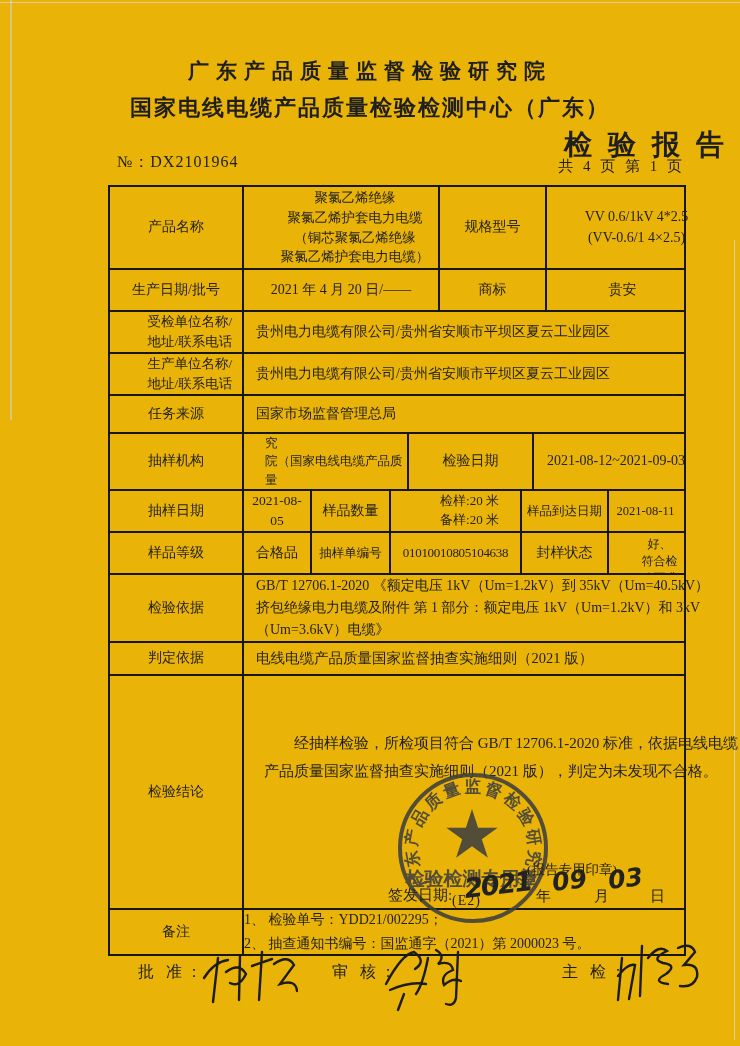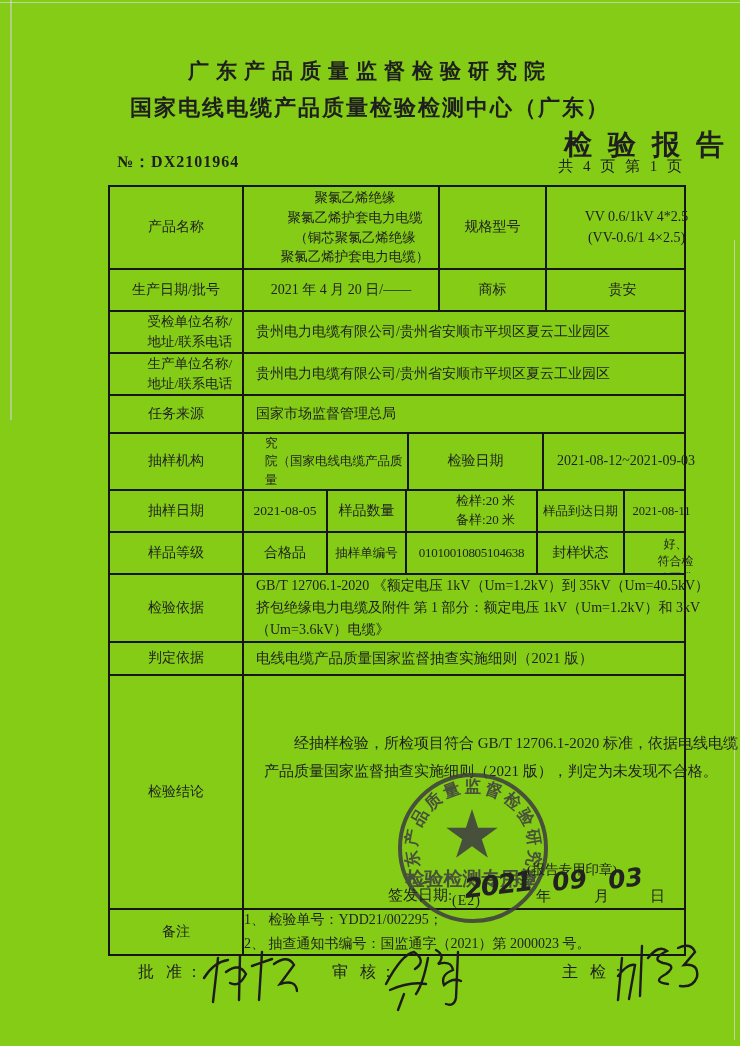--- a/index.html
+++ b/index.html
@@ -1,49 +1,49 @@
 <!DOCTYPE html>
 <html><head>
 <meta charset="utf-8">
 <style>
   html,body{margin:0;padding:0;background:#ffffff;}
   .sheet{
-    position:relative;width:740px;height:1046px;background:#84cc16;overflow:hidden;
+    position:relative;width:740px;height:1046px;background:#eab308;overflow:hidden;
     font-family:"Liberation Serif","DejaVu Serif",serif;color:#1f1f1f;
   }
   
   .edge-left{position:absolute;left:10px;top:0;width:2px;height:420px;background:#cfcfcf;opacity:.6;}
   .edge-top{position:absolute;left:0;top:2px;width:740px;height:1px;background:#d8d8d8;opacity:.7;}
   .edge-right{position:absolute;left:734px;top:240px;width:1px;height:800px;background:#dcdcdc;opacity:.7;}
 
   
   .org1{position:absolute;left:0;top:57px;width:740px;text-align:center;
         font-size:21px;font-weight:bold;letter-spacing:7px;}
   .org2{position:absolute;left:0;top:93px;width:740px;text-align:center;
         font-size:22px;font-weight:bold;letter-spacing:2px;}
   .rtitle{position:absolute;left:0;top:126px;width:740px;text-align:right;
         font-size:28px;font-weight:bold;letter-spacing:16px;text-indent:16px;}
-  .repno{position:absolute;left:117px;top:152px;font-size:16px;letter-spacing:1px;font-weight:bold;}
+  .repno{position:absolute;left:117px;top:152px;font-size:16px;letter-spacing:1px;}
   .pageinfo{position:absolute;right:55px;top:157px;font-size:15px;letter-spacing:3px;}
 
   
   .rtable{position:absolute;left:108px;top:185px;width:578px;border:2px solid #161616;
           box-sizing:border-box;background:transparent;}
   .tr{display:flex;width:574px;}
   .tr + .tr{border-top:2px solid #161616;}
   .td{box-sizing:border-box;flex:0 0 auto;display:flex;align-items:center;justify-content:center;
       text-align:center;font-size:14px;line-height:1.45;padding:2px 4px;overflow:hidden;}
   .td + .td{border-left:2px solid #161616;}
   .label{font-weight:normal;}
   .pre{white-space:pre-line;padding-left:32px;}
   .left{justify-content:flex-start;text-align:left;padding-left:12px;}
   .small{font-size:12.5px;}
   .w118{width:132px}.w196{width:196px}.w107{width:107px}.w153{width:153px}
-  .w456{width:516px}.w165{width:165px}.w125{width:135px}.w166{width:166px}
-  .w84{width:84px}.w79{width:79px}.w131{width:131px}.w87{width:87px}.w75{width:75px}
+  .w456{width:516px}.w165{width:165px}.w125{width:125px}.w166{width:166px}
+  .w84{width:68px}.w79{width:79px}.w131{width:131px}.w87{width:87px}.w75{width:75px}
   .basis{font-size:14px;line-height:1.55;padding:5px 8px 5px 12px;}
   .concl-cell{position:relative;align-items:flex-start;}
   .concl-text{margin:0;padding:52px 16px 0 16px;text-indent:2em;font-size:15px;line-height:1.85;
               text-align:left;width:100%;box-sizing:border-box;}
   .remarks-cell{flex-direction:column;align-items:flex-start;justify-content:center;
                 text-align:left;padding-left:0;font-size:14px;line-height:1.7;}
 
   
   .seal-svg{position:absolute;left:393px;top:770px;z-index:4;opacity:.88;}
   .seal-note{position:absolute;left:527px;top:861px;z-index:5;font-size:13.5px;}

